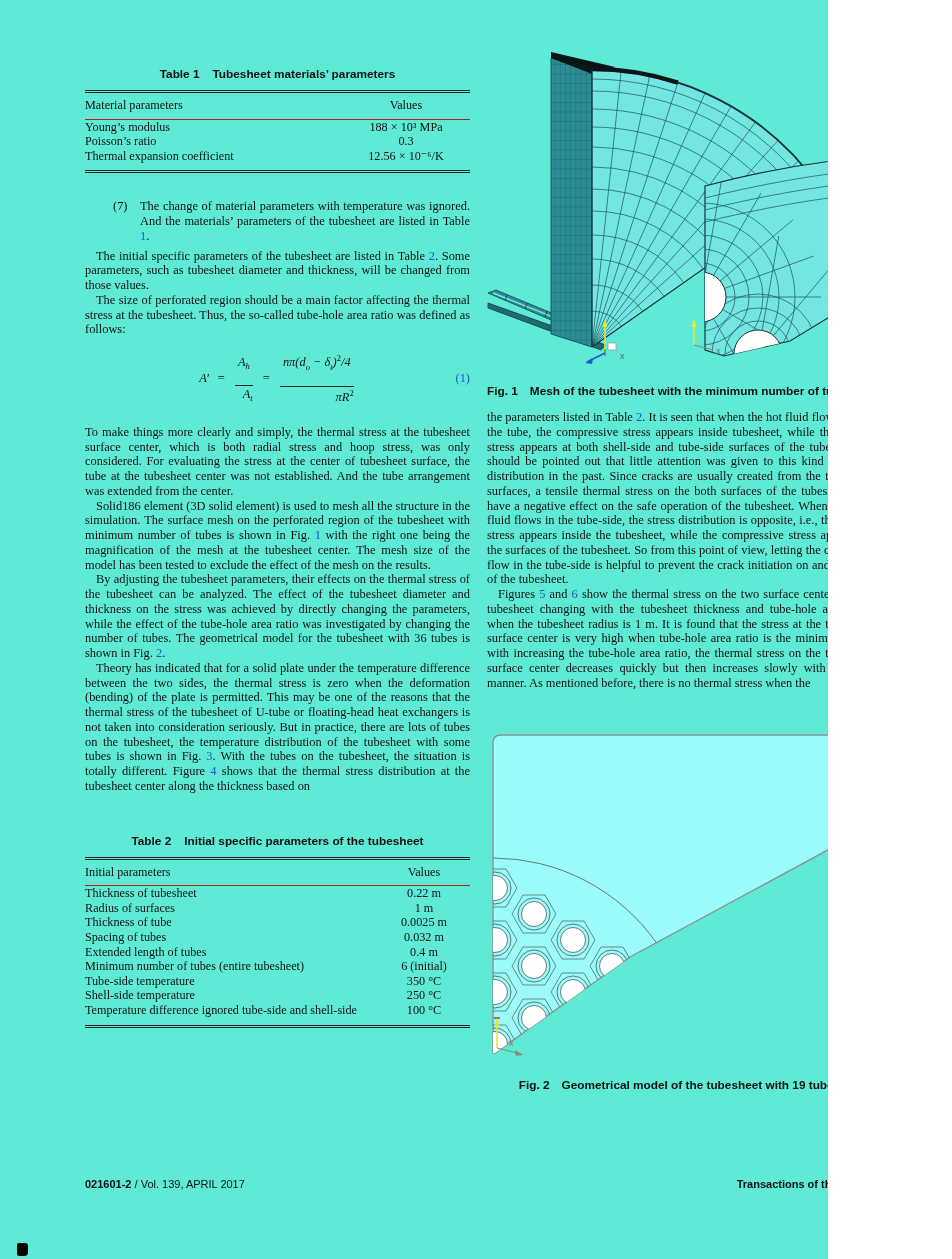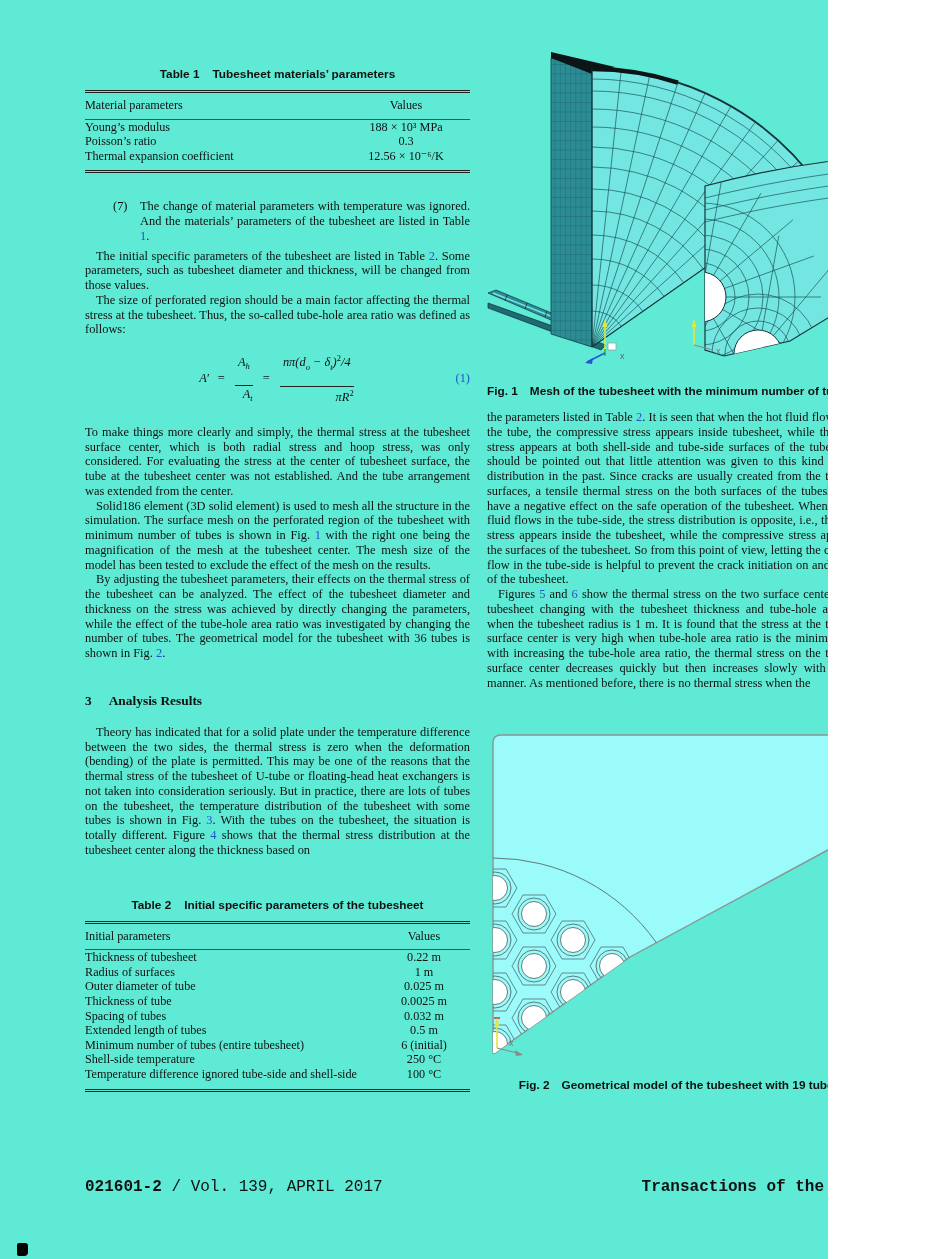--- a/index.html
+++ b/index.html
@@ -52,21 +52,21 @@
   figure{margin:0;padding:0;}
   .fig-cap{font-family:"Liberation Sans",sans-serif;font-weight:bold;font-size:11.8px;line-height:14px;}
   .fig-cap.jc{text-align:justify;margin-top:9px;}
   .fig-cap.cc{text-align:center;margin-top:10px;}
   .fig-cap .lab{margin-right:12px;}
   .r1{margin-top:12px;}
   .fig2wrap{margin-top:38px;}
   .fig-svg{display:block;}
 
   
-  .footer{position:absolute;top:1178px;left:85px;width:787px;font-family:Liberation Mono, monospace;font-size:16px;display:flex;}
+  .footer{position:absolute;top:1178px;left:85px;width:787px;font-family:Liberation Sans, sans-serif;font-size:11px;display:flex;}
   .footer .fl{flex:1;text-align:left;}
   .footer .fr{text-align:right;font-weight:bold;}
   .footer .pid{font-weight:bold;}
 
   .print-mark{position:absolute;left:17px;top:1243px;width:11px;height:13px;background:#000;border-radius:2px 3px 4px 2px;}
 </style>
 </head>
 <body>
 
 <div class="page">
@@ -122,23 +122,20 @@
           <span class="bot"><span class="it">πR</span><sup>2</sup></span>
         </span>
       </span>
       <span class="eq-num lnk">(1)</span>
     </div>
 
     <p class="bodytext"><span>To make things more clearly and simply, the thermal stress at the tubesheet surface center, which is both radial stress and hoop stress, was only considered. For evaluating the stress at the center of tubesheet surface, the tube at the tubesheet center was not established. And the tube arrangement was extended from the center.</span></p>
     <p class="bodytext ind"><span>Solid186 element (3D solid element) is used to mesh all the structure in the simulation. The surface mesh on the perforated region of the tubesheet with minimum number of tubes is shown in Fig. </span><span class="lnk">1</span><span> with the right one being the magnification of the mesh at the tubesheet center. The mesh size of the model has been tested to exclude the effect of the mesh on the results.</span></p>
     <p class="bodytext ind"><span>By adjusting the tubesheet parameters, their effects on the thermal stress of the tubesheet can be analyzed. The effect of the tubesheet diameter and thickness on the stress was achieved by directly changing the parameters, while the effect of the tube-hole area ratio was investigated by changing the number of tubes. The geometrical model for the tubesheet with 36 tubes is shown in Fig. </span><span class="lnk">2</span><span>.</span></p>
 
-    <div class="sec-h">
-      <span class="num">3</span><span>Analysis Results</span>
-    </div>
 
     <p class="bodytext ind"><span>Theory has indicated that for a solid plate under the temperature difference between the two sides, the thermal stress is zero when the deformation (bending) of the plate is permitted. This may be one of the reasons that the thermal stress of the tubesheet of U-tube or floating-head heat exchangers is not taken into consideration seriously. But in practice, there are lots of tubes on the tubesheet, the temperature distribution of the tubesheet with some tubes is shown in Fig. </span><span class="lnk">3</span><span>. With the tubes on the tubesheet, the situation is totally different. Figure </span><span class="lnk">4</span><span> shows that the thermal stress distribution at the tubesheet center along the thickness based on</span></p>
 
     <div class="tbl-cap second">
       <span class="lab">Table 2</span><span>Initial specific parameters of the tubesheet</span>
     </div>
     <table class="paper" id="t2">
       <thead>
         <tr>
           <th class="c1">Initial parameters</th>
@@ -148,38 +145,38 @@
       <tbody>
           <tr>
             <td class="c1">Thickness of tubesheet</td>
             <td class="c2">0.22 m</td>
           </tr>
           <tr>
             <td class="c1">Radius of surfaces</td>
             <td class="c2">1 m</td>
           </tr>
           <tr>
-            <td class="c1">Outer diameter of tube</td>
-            <td class="c2">0.025 m</td>
-          </tr>
-          <tr>
             <td class="c1">Thickness of tube</td>
             <td class="c2">0.0025 m</td>
           </tr>
           <tr>
             <td class="c1">Spacing of tubes</td>
             <td class="c2">0.032 m</td>
           </tr>
           <tr>
             <td class="c1">Extended length of tubes</td>
-            <td class="c2">0.5 m</td>
+            <td class="c2">0.4 m</td>
           </tr>
           <tr>
             <td class="c1">Minimum number of tubes (entire tubesheet)</td>
             <td class="c2">6 (initial)</td>
+          </tr>
+          <tr>
+            <td class="c1">Tube-side temperature</td>
+            <td class="c2">350 °C</td>
           </tr>
           <tr>
             <td class="c1">Shell-side temperature</td>
             <td class="c2">250 °C</td>
           </tr>
           <tr>
             <td class="c1">Temperature difference ignored tube-side and shell-side</td>
             <td class="c2">100 °C</td>
           </tr>
         </tbody>

